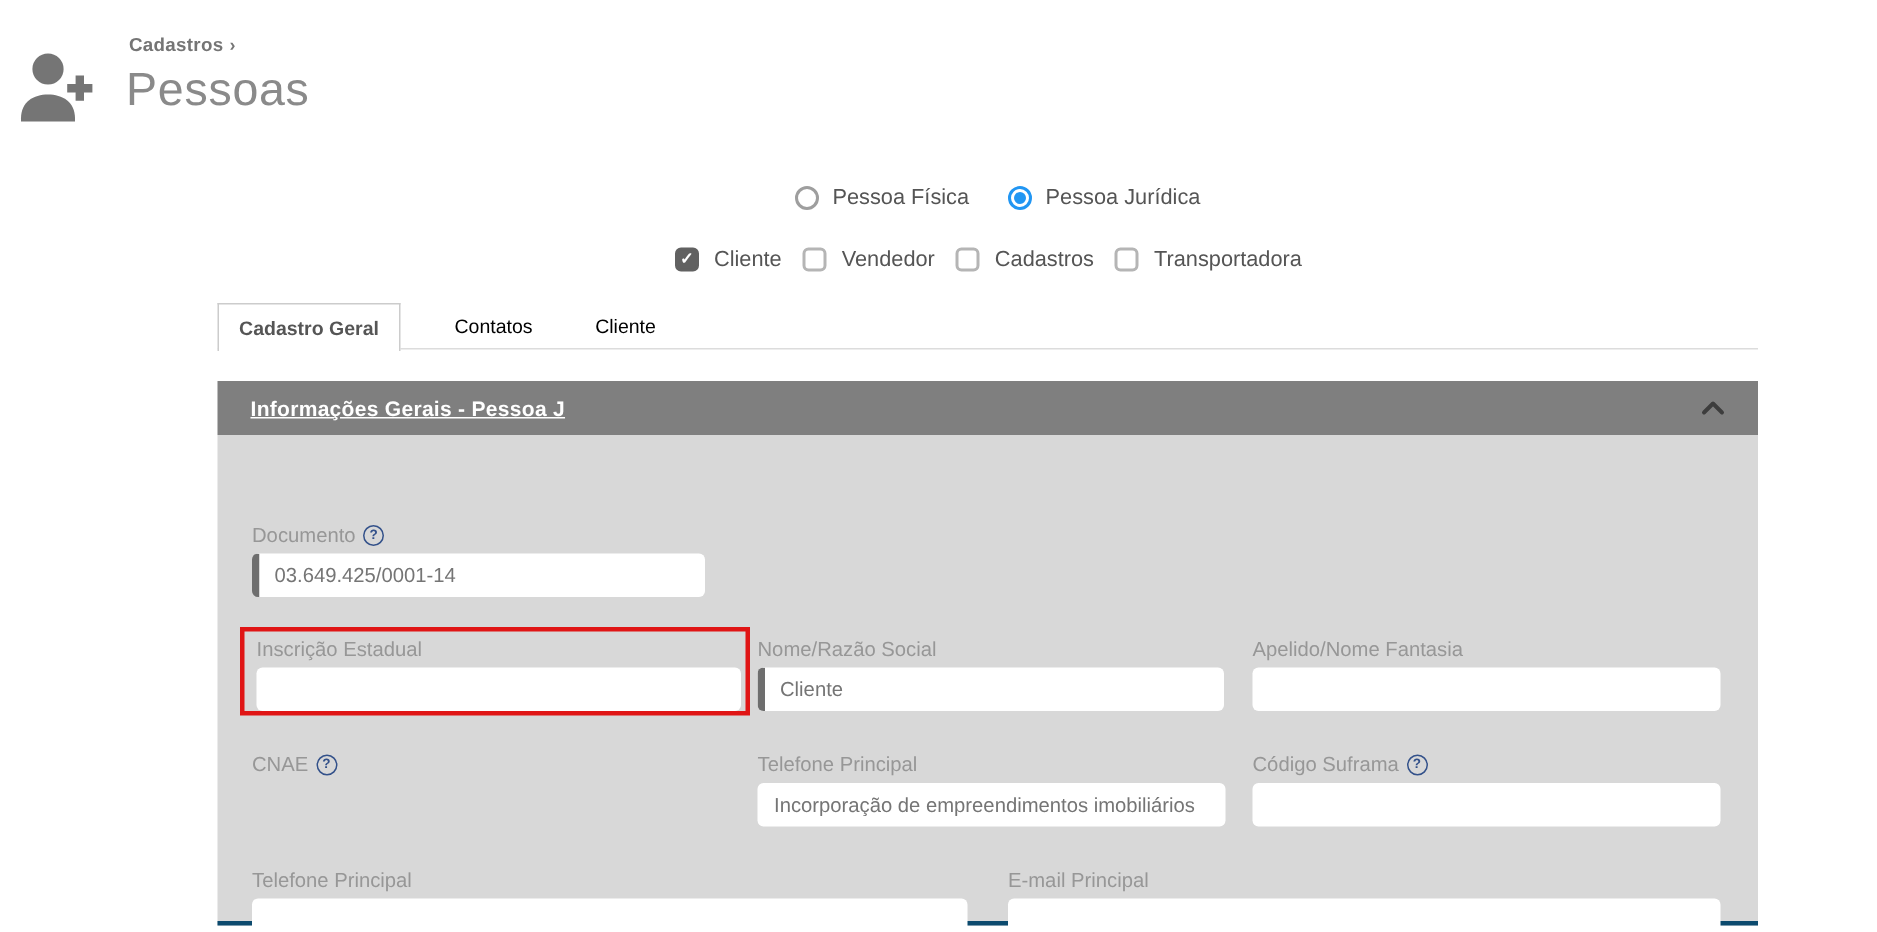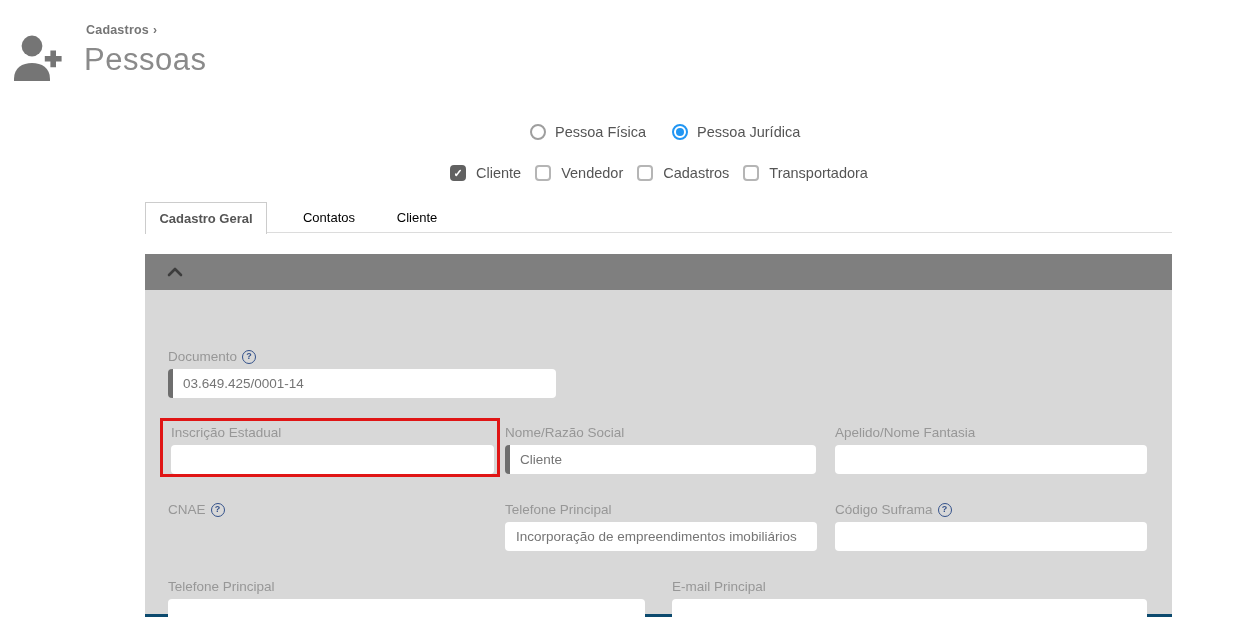--- a/index.html
+++ b/index.html
@@ -47,21 +47,21 @@
   .help { width:14px; height:14px; border-radius:50%; border:1.5px solid #33518a; color:#33518a; font-size:9px; font-weight:bold; display:inline-flex; align-items:center; justify-content:center; line-height:1; }
   .f-input { position:absolute; height:29px; border:none; border-radius:4px; background:#ffffff; font-family:"Liberation Sans",sans-serif; font-size:13.5px; color:#757575; padding:0 11px; outline:none; }
   .f-input.accent { border-left:5px solid #6e6e6e; padding-left:10px; }
 
   .btn { position:absolute; height:29px; background:#8a8a8a; color:#ffffff; border:none; border-radius:4px; font-family:"Liberation Sans",sans-serif; font-size:13.5px; padding:0 13px; cursor:pointer; }
 
   .red-box { position:absolute; left:15px; top:128px; width:340px; height:59px; border:3px solid #e01515; pointer-events:none; z-index:3; }
 
   
   .lbl-documento { left:23px; top:59px; }
-  .inp-documento { left:23px; top:79px; width:388px; }
+  .inp-documento { left:23px; top:79px; width:302px; }
   .btn-cnpj { left:385px; top:79px; }
 
   .lbl-ie   { left:26px;  top:135px; }
   .inp-ie   { left:26px;  top:155px; width:323px; }
   .lbl-nome { left:360px; top:135px; }
   .inp-nome { left:360px; top:155px; width:311px; }
   .lbl-apelido { left:690px; top:135px; }
   .inp-apelido { left:690px; top:155px; width:312px; }
 
   .lbl-cnae { left:23px;  top:212px; }
@@ -125,20 +125,21 @@
 
   <div class="tabs">
     <div class="rule"></div>
     <div class="tab active">Cadastro Geral</div>
     <div class="tab t2">Contatos</div>
     <div class="tab t3">Cliente</div>
   </div>
 
   <div class="panel">
     <div class="panel-bar">
+      <span class="panel-bar-title">Informações Gerais - Pessoa J</span>
       <svg width="16" height="10" viewBox="0 0 16 10">
         <polyline points="2,8 8,2 14,8" fill="none" stroke="#3d3d3d" stroke-width="2.6" stroke-linecap="round" stroke-linejoin="round"></polyline>
       </svg>
     </div>
 
     <div class="panel-body">
 
       <div class="f-label lbl-documento">
         <span>Documento</span>
         <span class="help">?</span>

